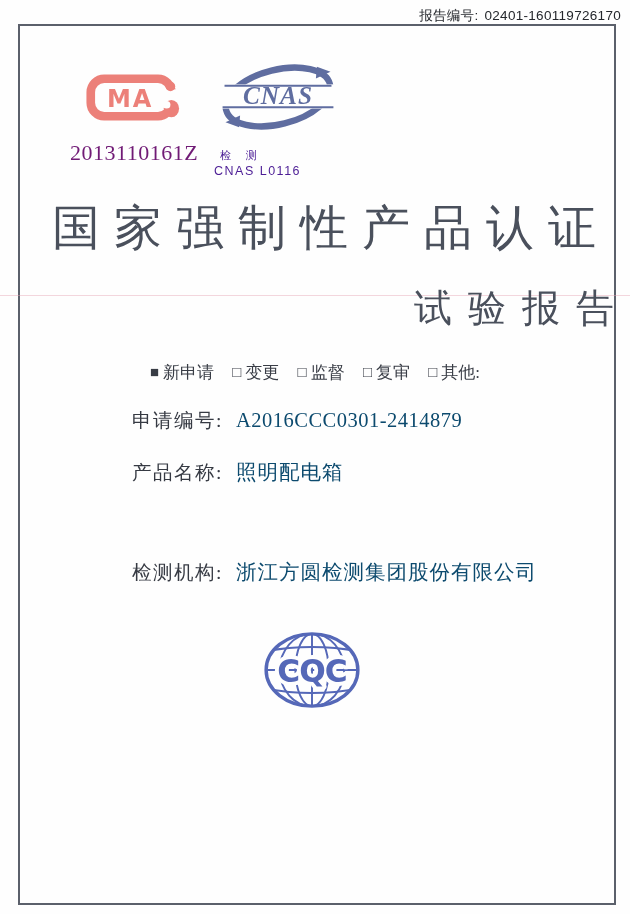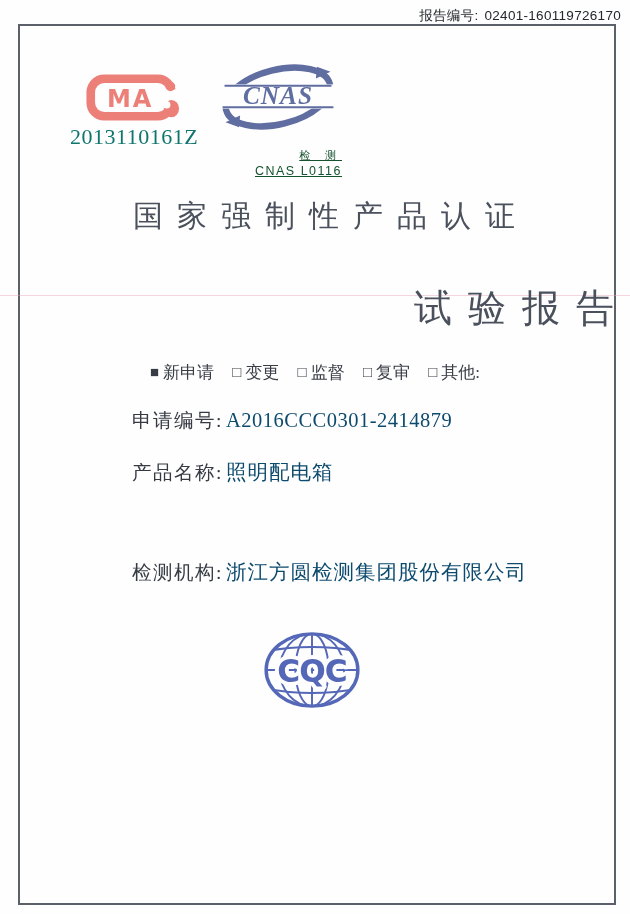--- a/index.html
+++ b/index.html
@@ -21,44 +21,44 @@
   }
   
   .artifact{
     position:absolute;left:0;top:295px;width:630px;height:1px;
     background:rgba(231,166,182,.45);
   }
   
   .cma{position:absolute;left:70px;top:72px;width:126px;text-align:center;}
   .cma svg{display:block;margin:0 auto;}
   .cma .license{
-    font-size:22px;color:#0f766e;letter-spacing:.5px;margin-top:0;
+    font-size:22px;color:#701a75;letter-spacing:.5px;margin-top:16px;
     font-family:"Liberation Serif",serif;
   }
-  .cnas{position:absolute;left:214px;top:62px;width:128px;text-align:right;color:#14532d;text-decoration:underline;}
+  .cnas{position:absolute;left:214px;top:62px;width:128px;text-align:left;color:#4c1d95;}
   .cnas svg{display:block;margin:0 auto;}
   .cnas .tag{font-size:11px;letter-spacing:6px;margin-top:16px;padding-left:6px;}
   .cnas .code{font-family:"Liberation Sans","DejaVu Sans",sans-serif;font-size:12.5px;letter-spacing:1.5px;margin-top:1px;}
   
   .title1,.title2{
     position:absolute;left:0;right:0;text-align:center;
     color:#4a505c;font-weight:500;
   }
-  .title1{top:196px;font-size:30px;letter-spacing:14px;padding-left:32px;}
+  .title1{top:196px;font-size:48px;letter-spacing:14px;padding-left:32px;}
   .title2{top:283px;font-size:38px;letter-spacing:16px;padding-left:16px;text-align:right;}
   
   .checkline{
     position:absolute;left:0;right:0;top:361px;text-align:center;
     font-size:17px;color:#383c45;white-space:nowrap;
   }
   .chk{margin:0 7px;}
   .chk .box{font-size:15px;margin-right:4px;position:relative;top:-1px;}
   
   .field{position:absolute;left:132px;white-space:nowrap;}
-  .flabel{font-size:19.5px;color:#363a43;letter-spacing:1.5px;margin-right:3px;}
+  .flabel{font-size:19.5px;color:#363a43;letter-spacing:1.5px;margin-right:13px;}
   .fvalue{font-size:20.5px;color:#0c4a6e;letter-spacing:.5px;}
   .fvalue.cn{letter-spacing:1px;}
   .field.r1{top:407px;}
   .field.r2{top:458px;}
   .field.r3{top:510px;}
   .field.r4{top:558px;}
   .field.r4b{top:586px;left:210px;}
   
   .cqc{position:absolute;left:261px;top:629px;}
 </style>

